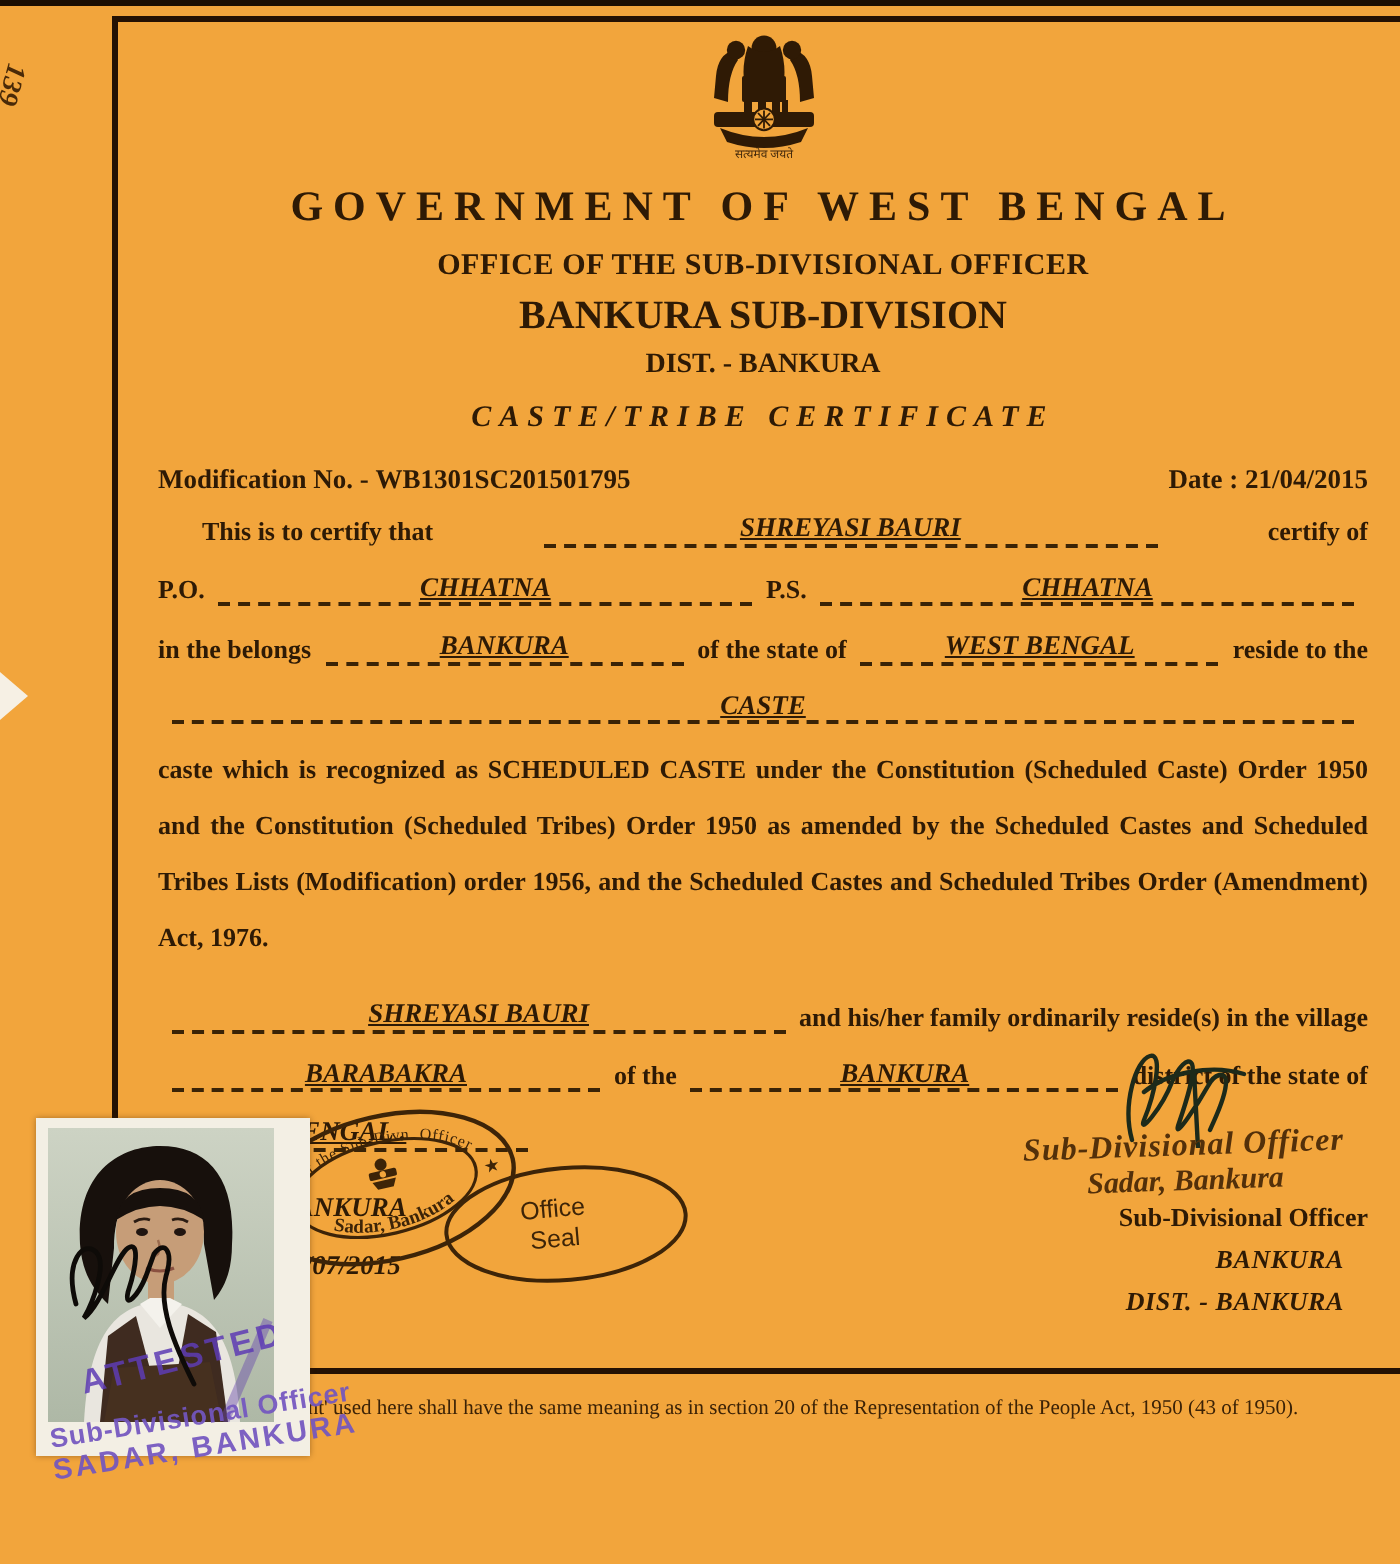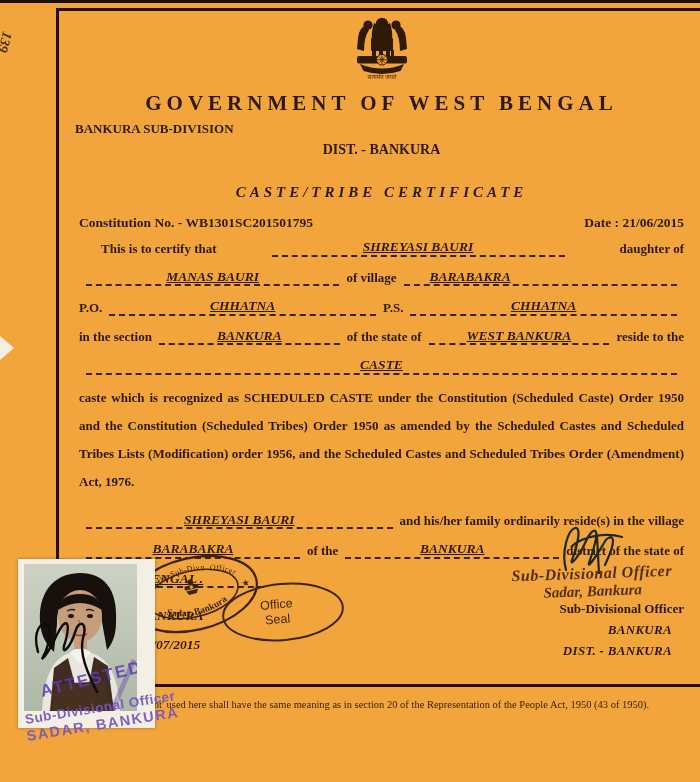--- a/index.html
+++ b/index.html
@@ -13,23 +13,23 @@
   .scan-top{position:absolute;left:0;top:0;width:700px;height:3px;background:#1c0e02;}
   .margin-note{position:absolute;left:-6px;top:34px;transform:rotate(105deg);
     font-style:italic;font-weight:bold;font-size:14px;color:#4a2a08;}
   .white-notch{position:absolute;left:0;top:336px;width:0;height:0;
     border-top:12px solid transparent;border-bottom:12px solid transparent;border-left:14px solid #f6f0e4;}
   .cert{position:absolute;left:56px;top:8px;width:645px;height:673px;border:3px solid #241103;}
   .inner{padding:2px 16px 0 16px;}
   .emblem{display:block;margin:3px auto 0 auto;}
   .h-gov{font-size:21px;font-weight:bold;letter-spacing:5px;text-align:center;margin-top:9px;}
   .h-office{font-size:15px;font-weight:bold;text-align:center;margin-top:9px;letter-spacing:.3px;}
-  .h-sub{font-size:13px;font-weight:bold;text-align:left;margin-top:5px;}
+  .h-sub{font-size:20px;font-weight:bold;text-align:center;margin-top:5px;}
   .h-dist{font-size:14px;font-weight:bold;text-align:center;margin-top:5px;}
-  .h-doc{font-size:15px;font-weight:bold;font-style:italic;letter-spacing:4px;text-align:center;margin-top:26px;}
+  .h-doc{font-size:15px;font-weight:bold;font-style:italic;letter-spacing:4px;text-align:center;margin-top:10px;}
   .cert-no-row{display:flex;justify-content:space-between;margin:14px 4px 0 4px;
     font-size:13.5px;font-weight:bold;}
   .row{display:flex;align-items:flex-end;font-size:13px;font-weight:bold;margin:12px 4px 0 4px;line-height:1.15;}
   .row .lbl{white-space:nowrap;}
   .fill{flex:1;border-bottom:2px dashed var(--dash);display:flex;justify-content:center;
     align-items:flex-end;margin:0 7px;min-height:15px;text-decoration:underline;}
   .fill.start{justify-content:flex-start;padding-left:20px;}
   .val{font-style:italic;font-weight:bold;font-size:13.5px;padding:0 6px;white-space:nowrap;}
   .para{font-size:13px;font-weight:bold;text-align:justify;line-height:28px;margin:9px 4px 0 4px;}
   .pd-row{display:flex;font-size:13.5px;font-weight:bold;margin:0 4px;}
@@ -91,70 +91,62 @@
         <line x1="42" y1="39.2" x2="42" y2="48.2"></line>
           <line x1="37.5" y1="43.7" x2="46.5" y2="43.7"></line>
         <line x1="39" y1="40.5" x2="45" y2="46.9"></line>
           <line x1="45" y1="40.5" x2="39" y2="46.9"></line>
       </g>
       <path d="M20 48 q22 9 44 0 l-3.5 7 q-18.5 6 -37 0 z" fill="#2f1a05"></path>
       <text x="42" y="63" text-anchor="middle" font-size="6" fill="#2f1a05" opacity=".9">सत्यमेव जयते</text>
     </svg>
 
     <div class="h-gov">GOVERNMENT OF WEST BENGAL</div>
+    <div class="h-office">OFFICE OF THE SUB-DIVISIONAL OFFICER</div>
     <div class="h-sub">BANKURA SUB-DIVISION</div>
     <div class="h-dist">DIST. - BANKURA</div>
     <div class="h-doc">CASTE/TRIBE CERTIFICATE</div>
 
     <div class="cert-no-row">
       <span>
-        <span>Constitution No. -</span>&nbsp;<span>WB1301SC201501795</span>
+        <span>Modification No. -</span>&nbsp;<span>WB1301SC201501795</span>
       </span>
       <span>
-        <span>Date :</span>&nbsp;<span>21/06/2015</span>
+        <span>Date :</span>&nbsp;<span>21/04/2015</span>
       </span>
     </div>
 
     <div class="row" style="margin-top:8px;padding-left:22px;gap:48px;">
       <span class="lbl">This is to certify that</span>
       <span class="fill">
           <span class="val">SHREYASI BAURI</span>
         </span>
-      <span class="lbl">daughter of</span>
-    </div>
-
-    <div class="row">
-      <span class="fill">
-          <span class="val">MANAS BAURI</span>
-        </span>
-      <span class="lbl">of village</span>
-      <span class="fill start">
-          <span class="val">BARABAKRA</span>
-        </span>
-    </div>
+      <span class="lbl">certify of</span>
+    </div>
+
 
     <div class="row">
       <span class="lbl">P.O.</span>
       <span class="fill">
           <span class="val">CHHATNA</span>
         </span>
       <span class="lbl">P.S.</span>
       <span class="fill">
           <span class="val">CHHATNA</span>
         </span>
     </div>
 
     <div class="row">
-      <span class="lbl">in the section</span>
+      <span class="lbl">in the belongs</span>
       <span class="fill">
           <span class="val">BANKURA</span>
         </span>
       <span class="lbl">of the state of</span>
       <span class="fill">
-          <span class="val">WEST BANKURA</span>
+          <span class="val">WEST BENGAL</span>
         </span>
       <span class="lbl">reside to the</span>
     </div>
 
     <div class="row">
       <span class="fill">
           <span class="val">CASTE</span>
         </span>
     </div>
 

